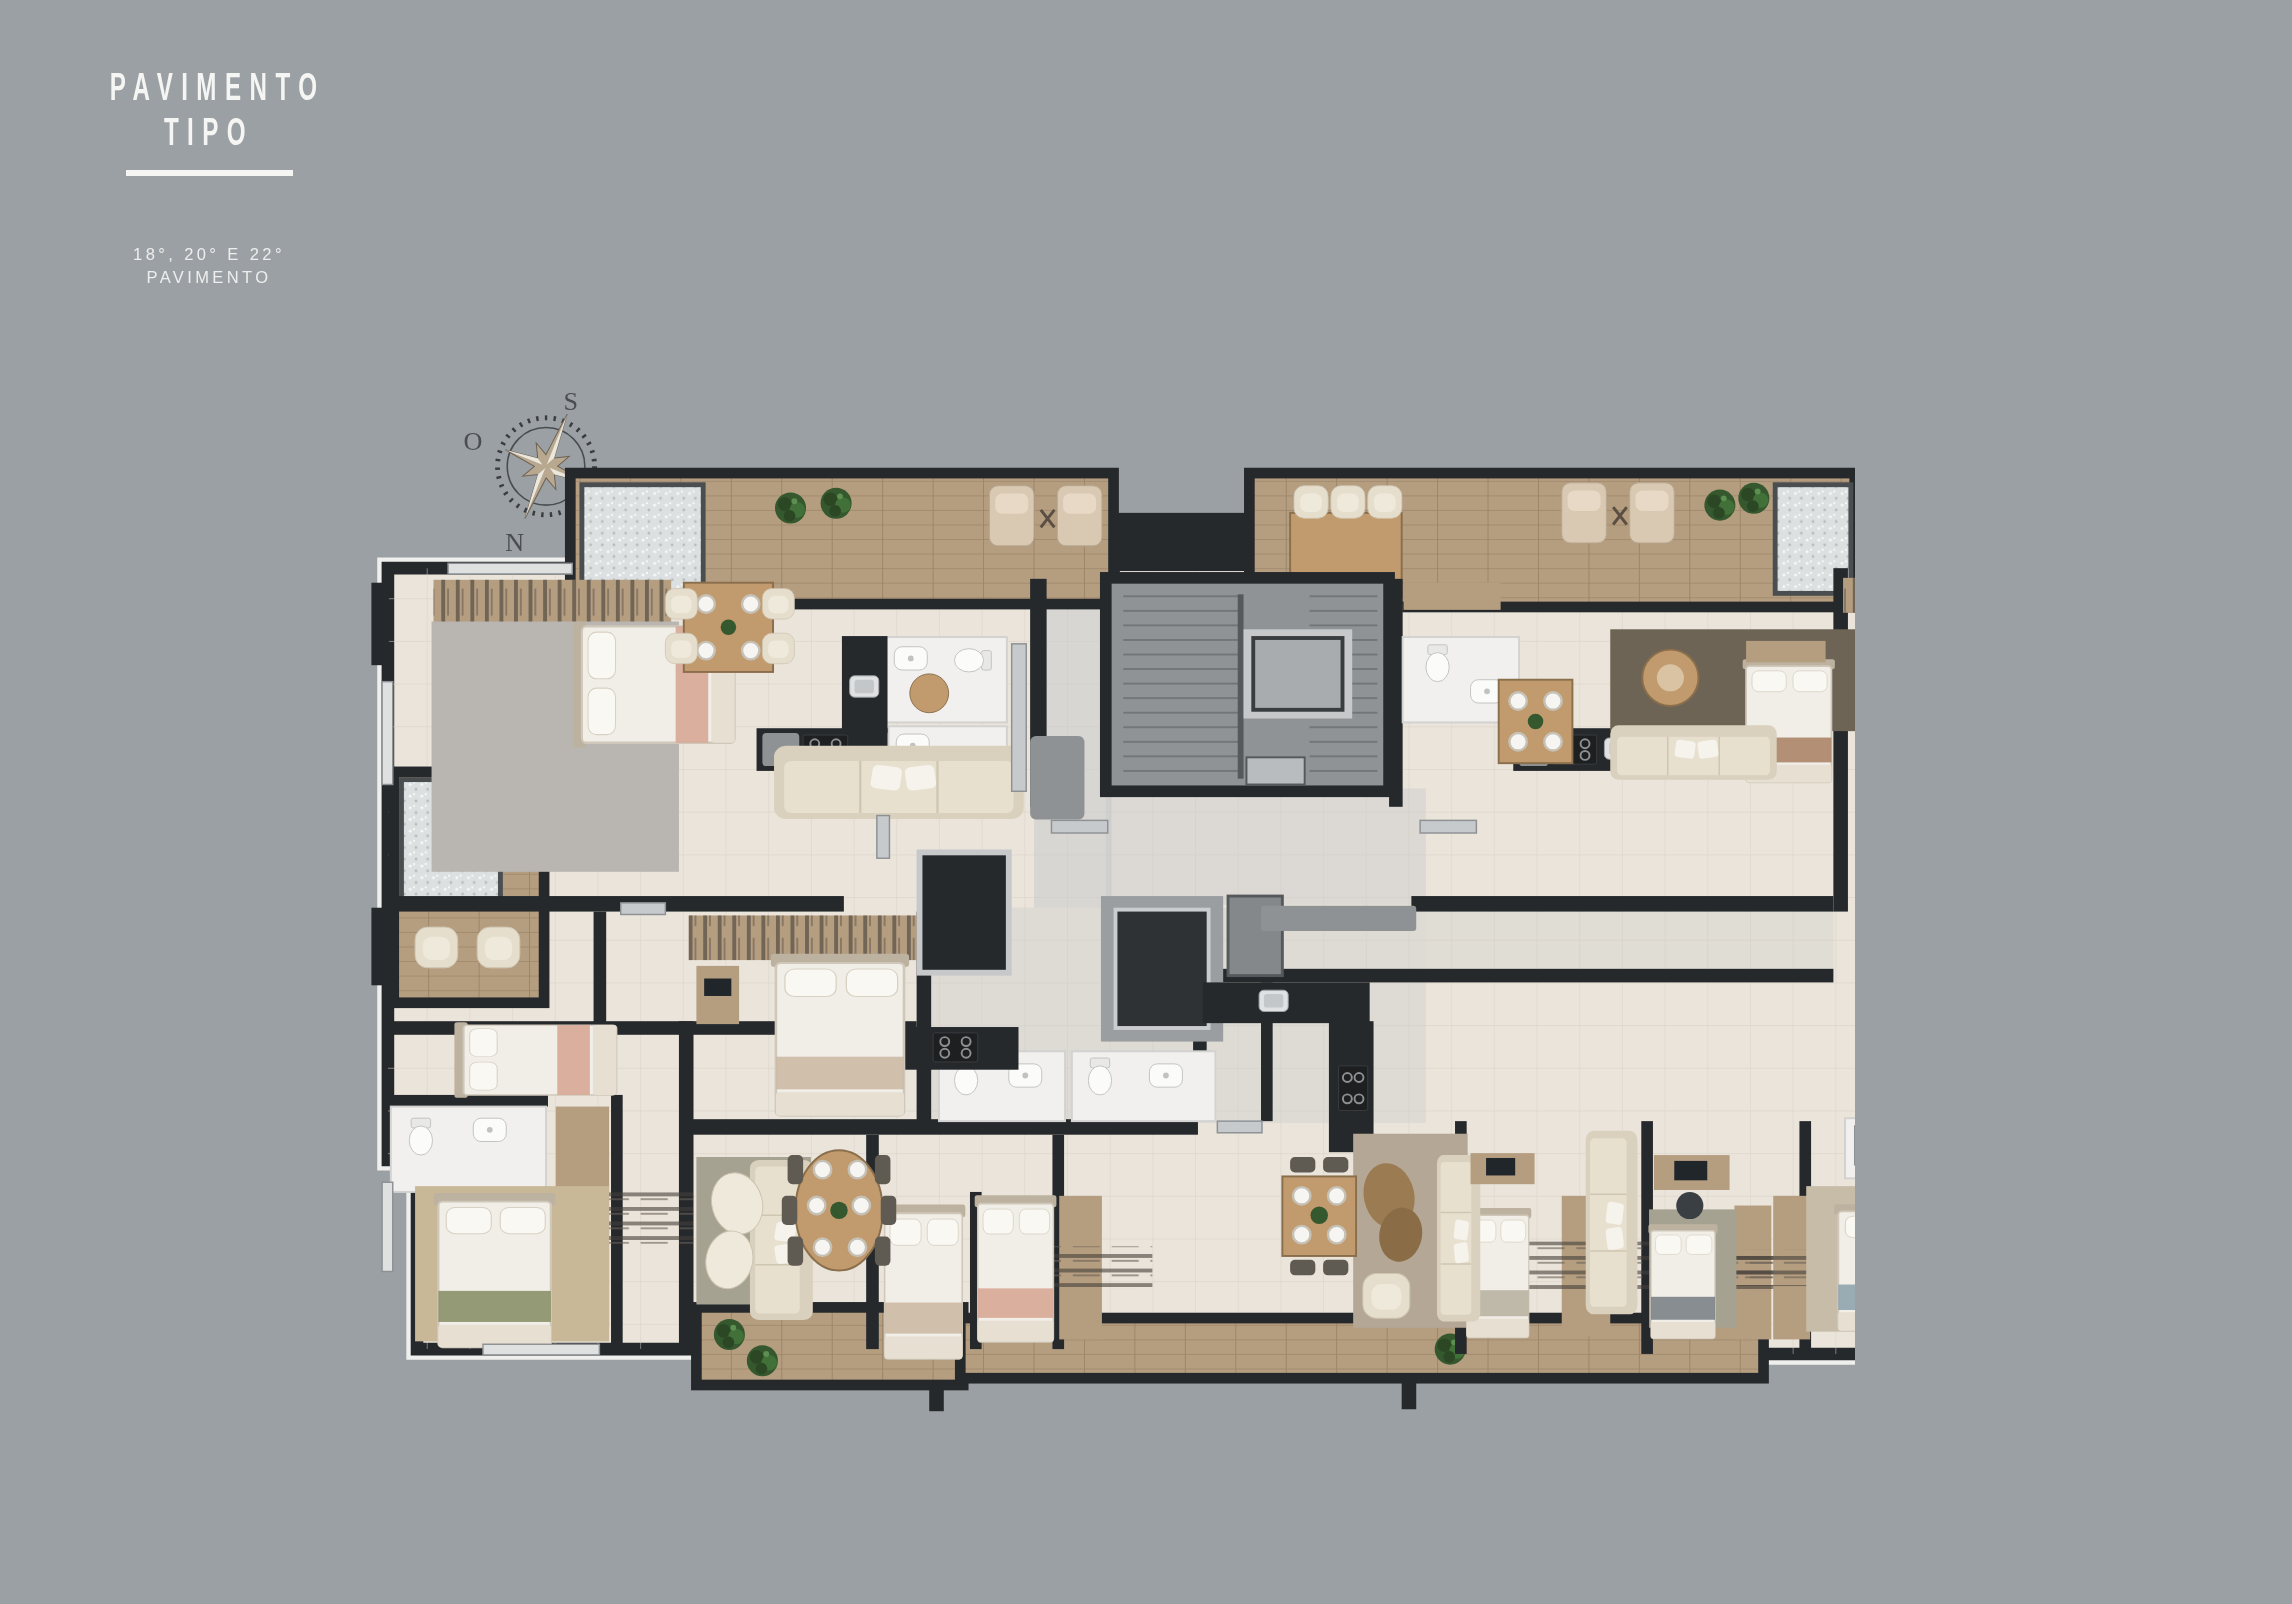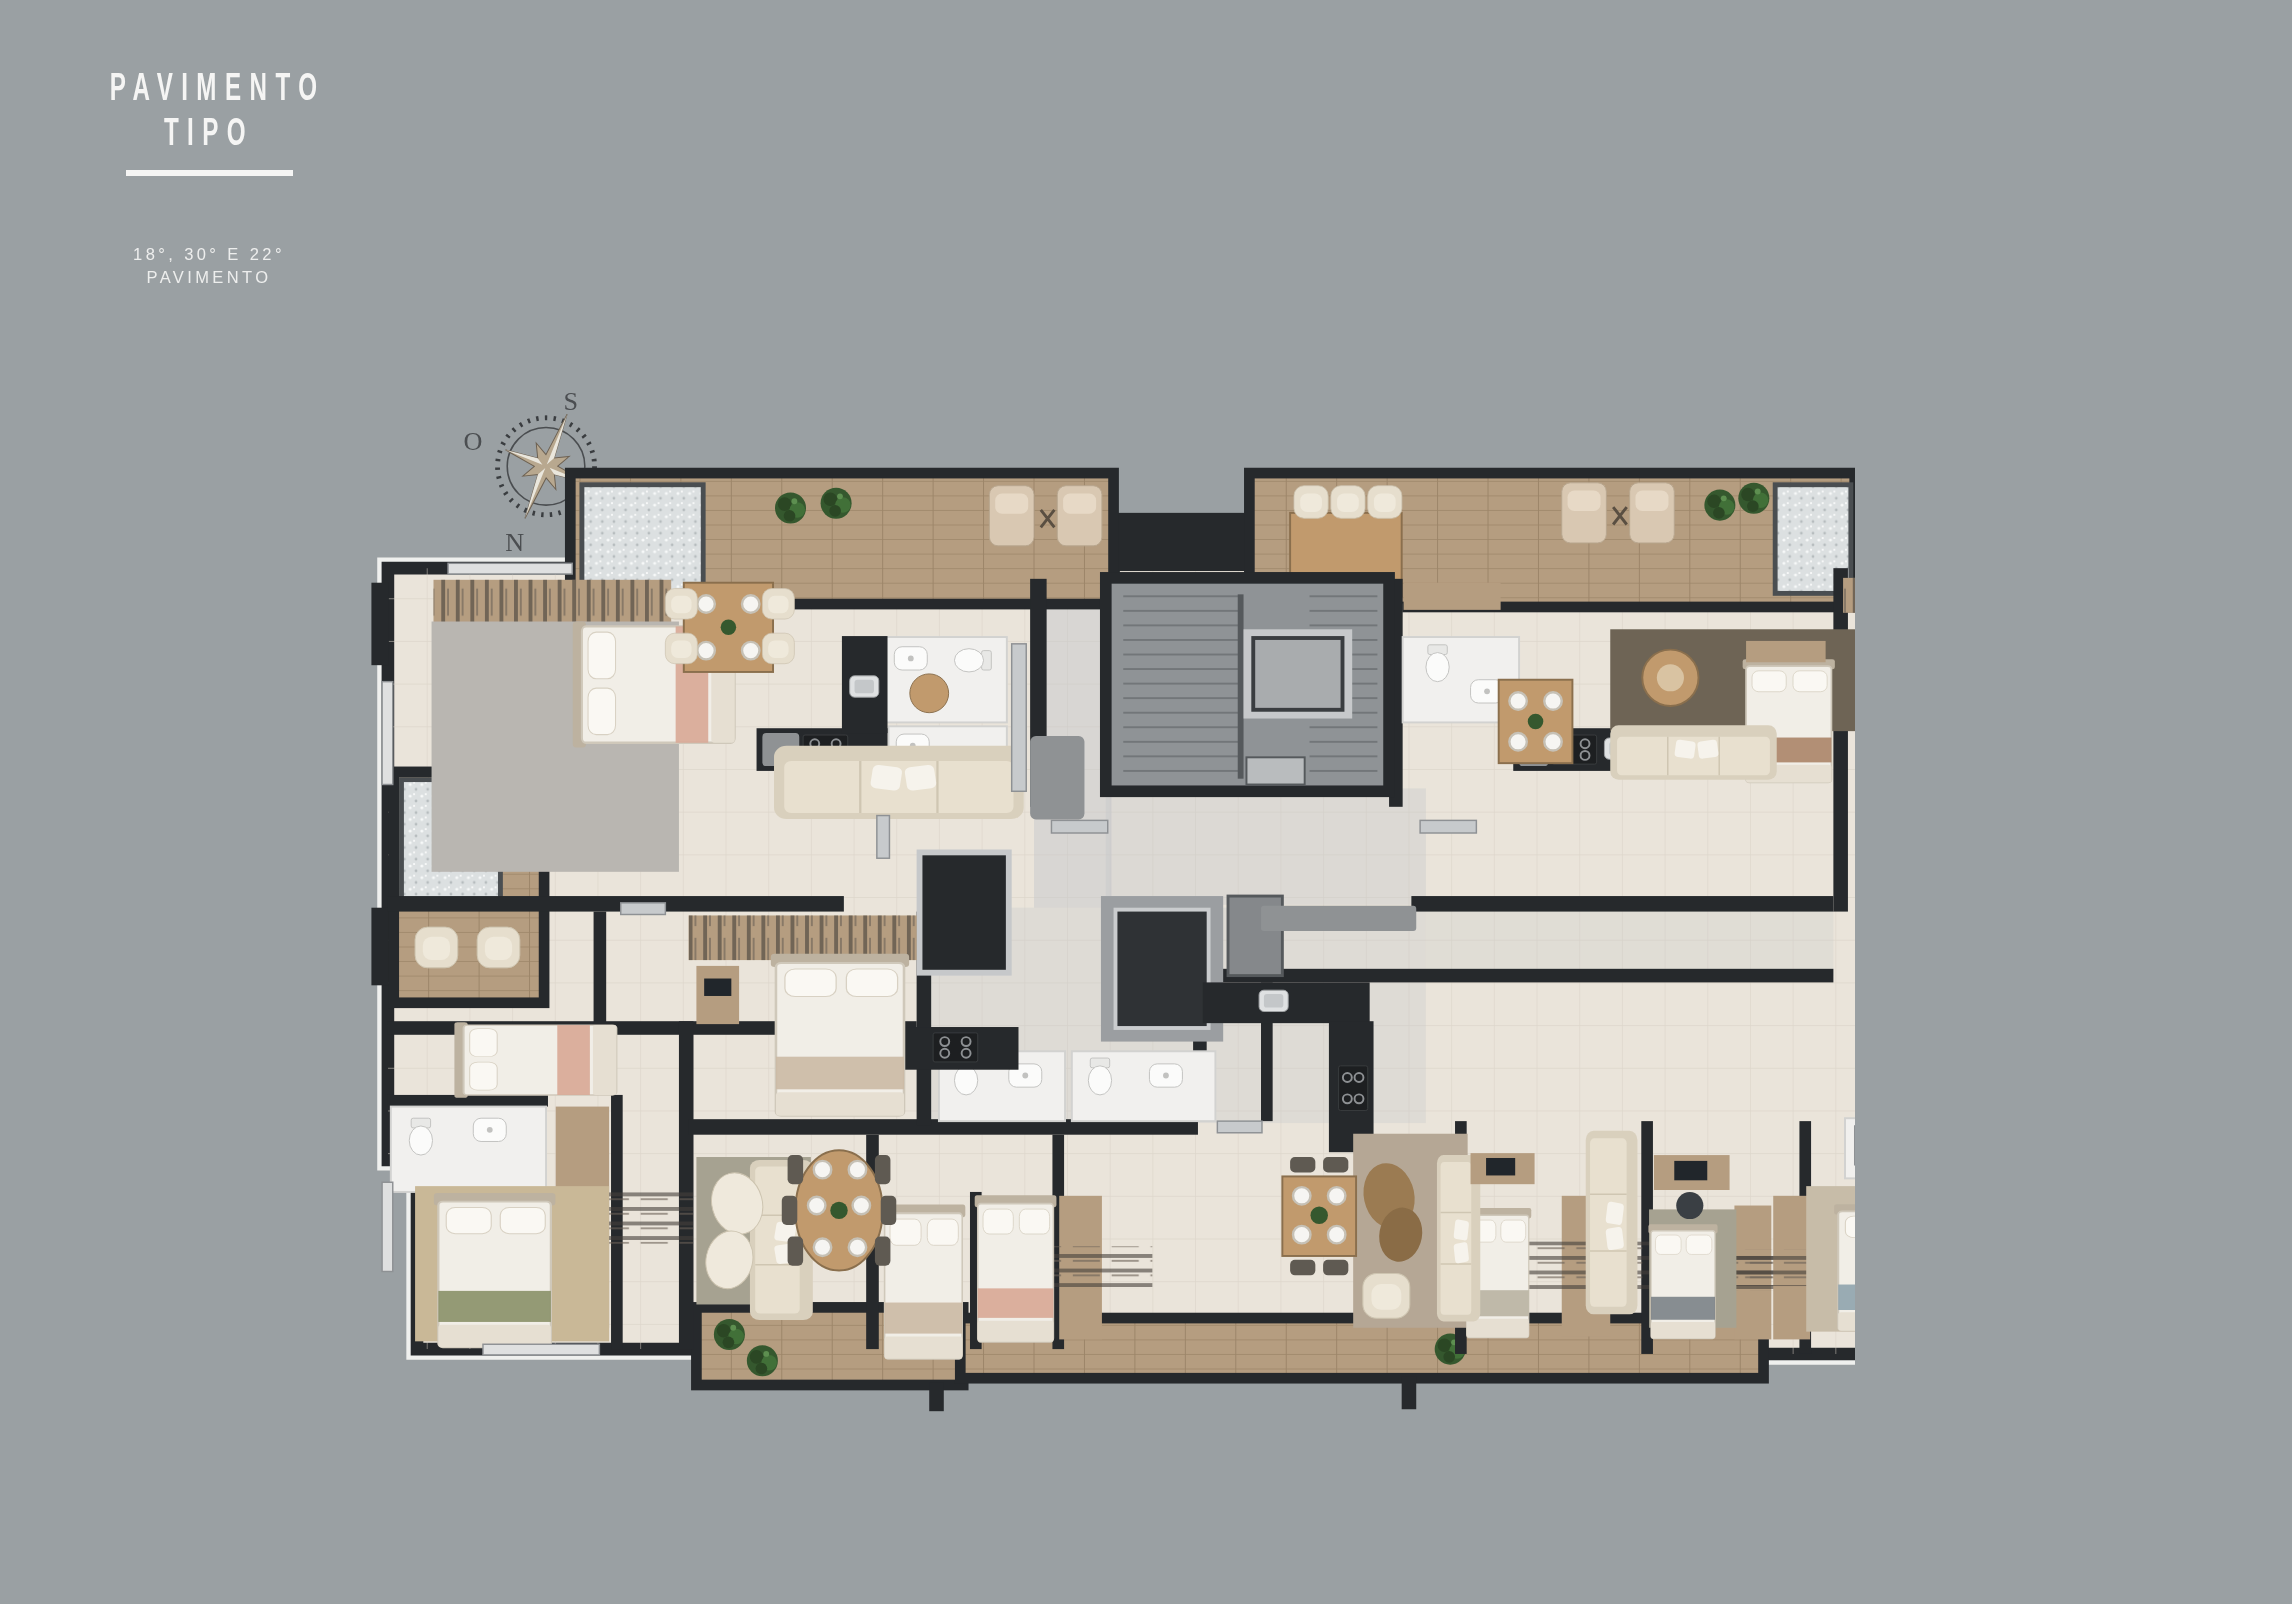--- a/index.html
+++ b/index.html
@@ -36,21 +36,21 @@
 <body>
 
 <div id="page">
 
   <div class="title-block">
     <div class="title-line">PAVIMENTO</div>
     <div class="title-line">TIPO</div>
     <div class="title-divider"></div>
   </div>
   <div class="subtitle">
-    <div>18°, 30° E 22°</div>
+    <div>18°, 20° E 22°</div>
     <div>PAVIMENTO</div>
   </div>
 
   <svg width="1688" height="1058" viewBox="330 380 1740 1090" style="position:absolute;left:320px;top:369px;">
     <defs>
       <pattern id="tile" width="44" height="44" patternUnits="userSpaceOnUse">
         <path d="M44 0H0V44" fill="none" stroke="var(--floor-line)" stroke-width="1.4" opacity=".7"></path>
       </pattern>
       <pattern id="planks" width="52" height="15" patternUnits="userSpaceOnUse">
         <rect width="52" height="15" fill="var(--wood)"></rect>

